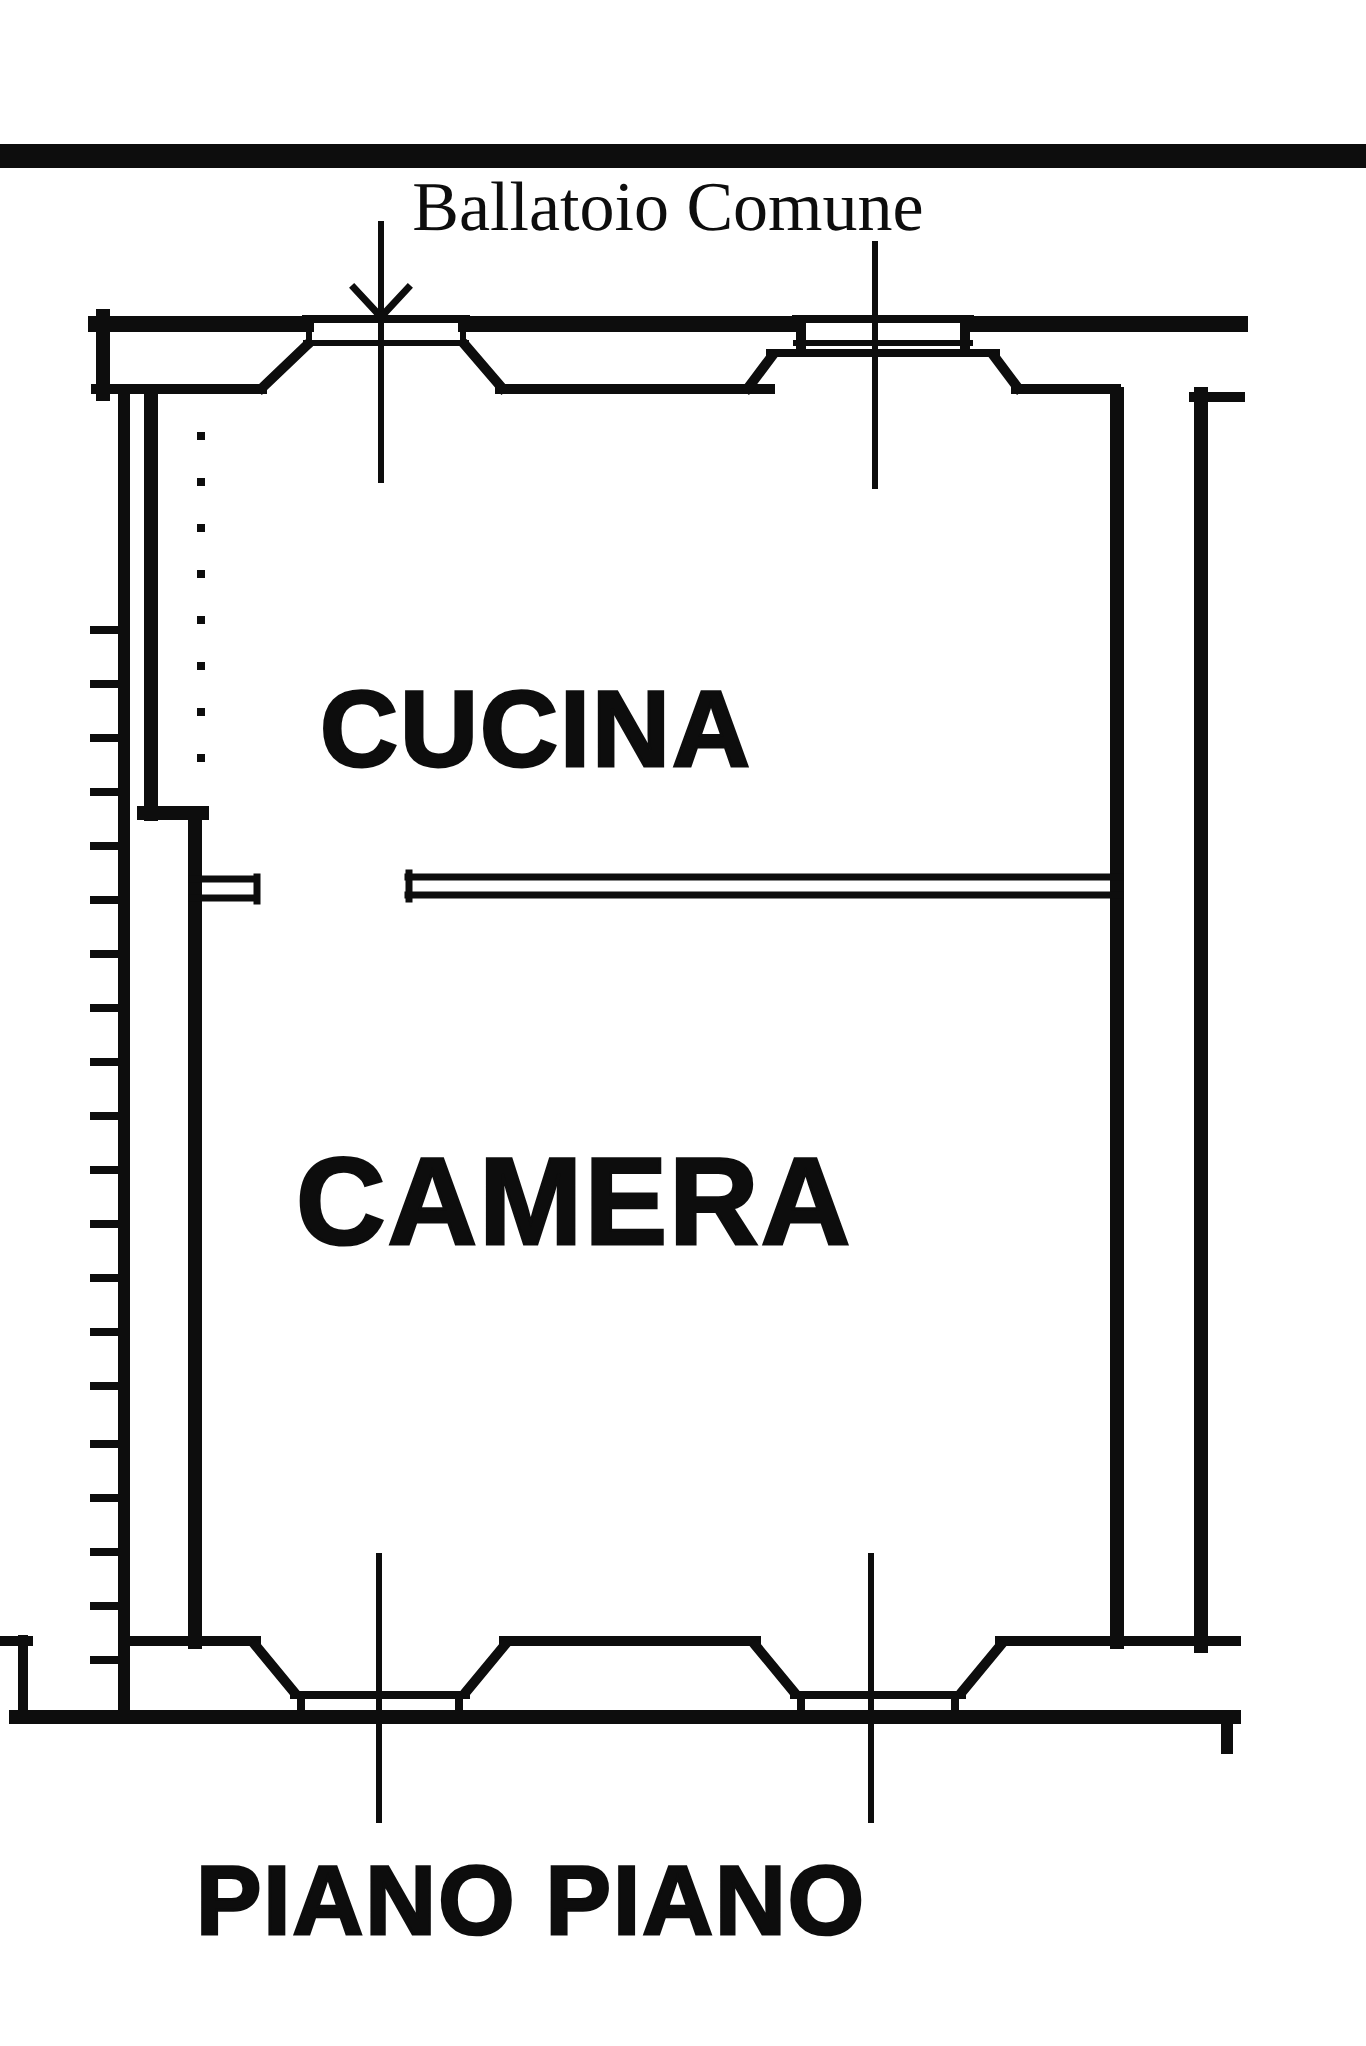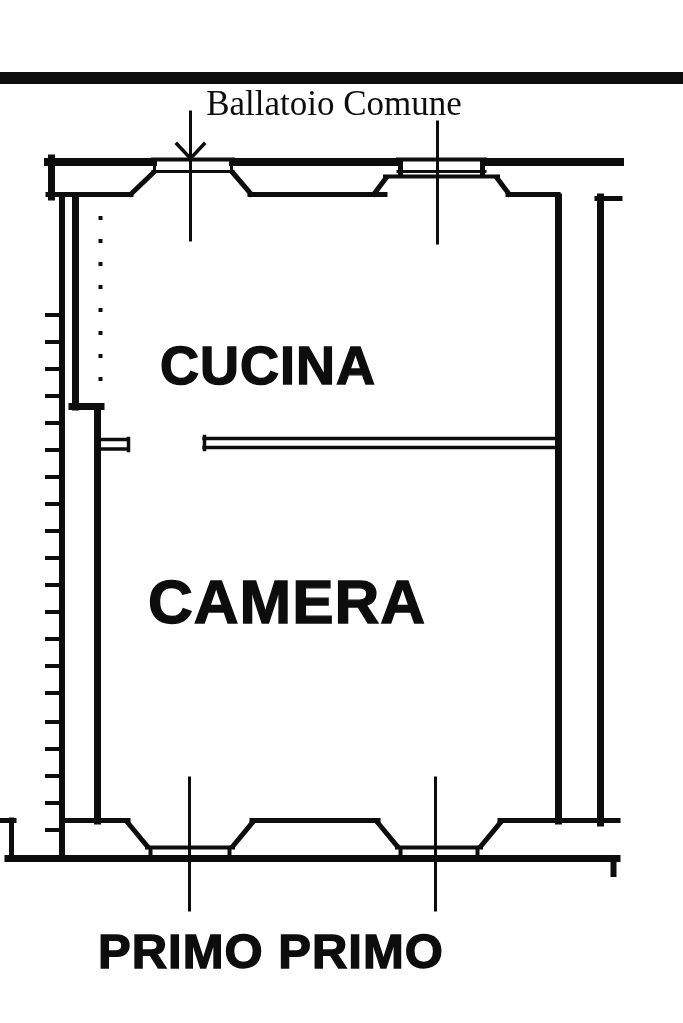--- a/index.html
+++ b/index.html
@@ -87,15 +87,15 @@
       <path d="M177 144L190.5 158.5L204 144" stroke-width="3.5"></path>
     </g>
   </svg>
 
   <div class="lbl lbl-cad" id="balcony-label">Ballatoio Comune</div>
 
   <div class="lbl lbl-heavy" id="room-cucina">CUCINA</div>
 
   <div class="lbl lbl-heavy" id="room-camera">CAMERA</div>
 
-  <div class="lbl lbl-heavy" id="floor-title">PRIMO PRIMO</div>
+  <div class="lbl lbl-heavy" id="floor-title">PIANO PIANO</div>
 
 </div>
 
 </body></html>

